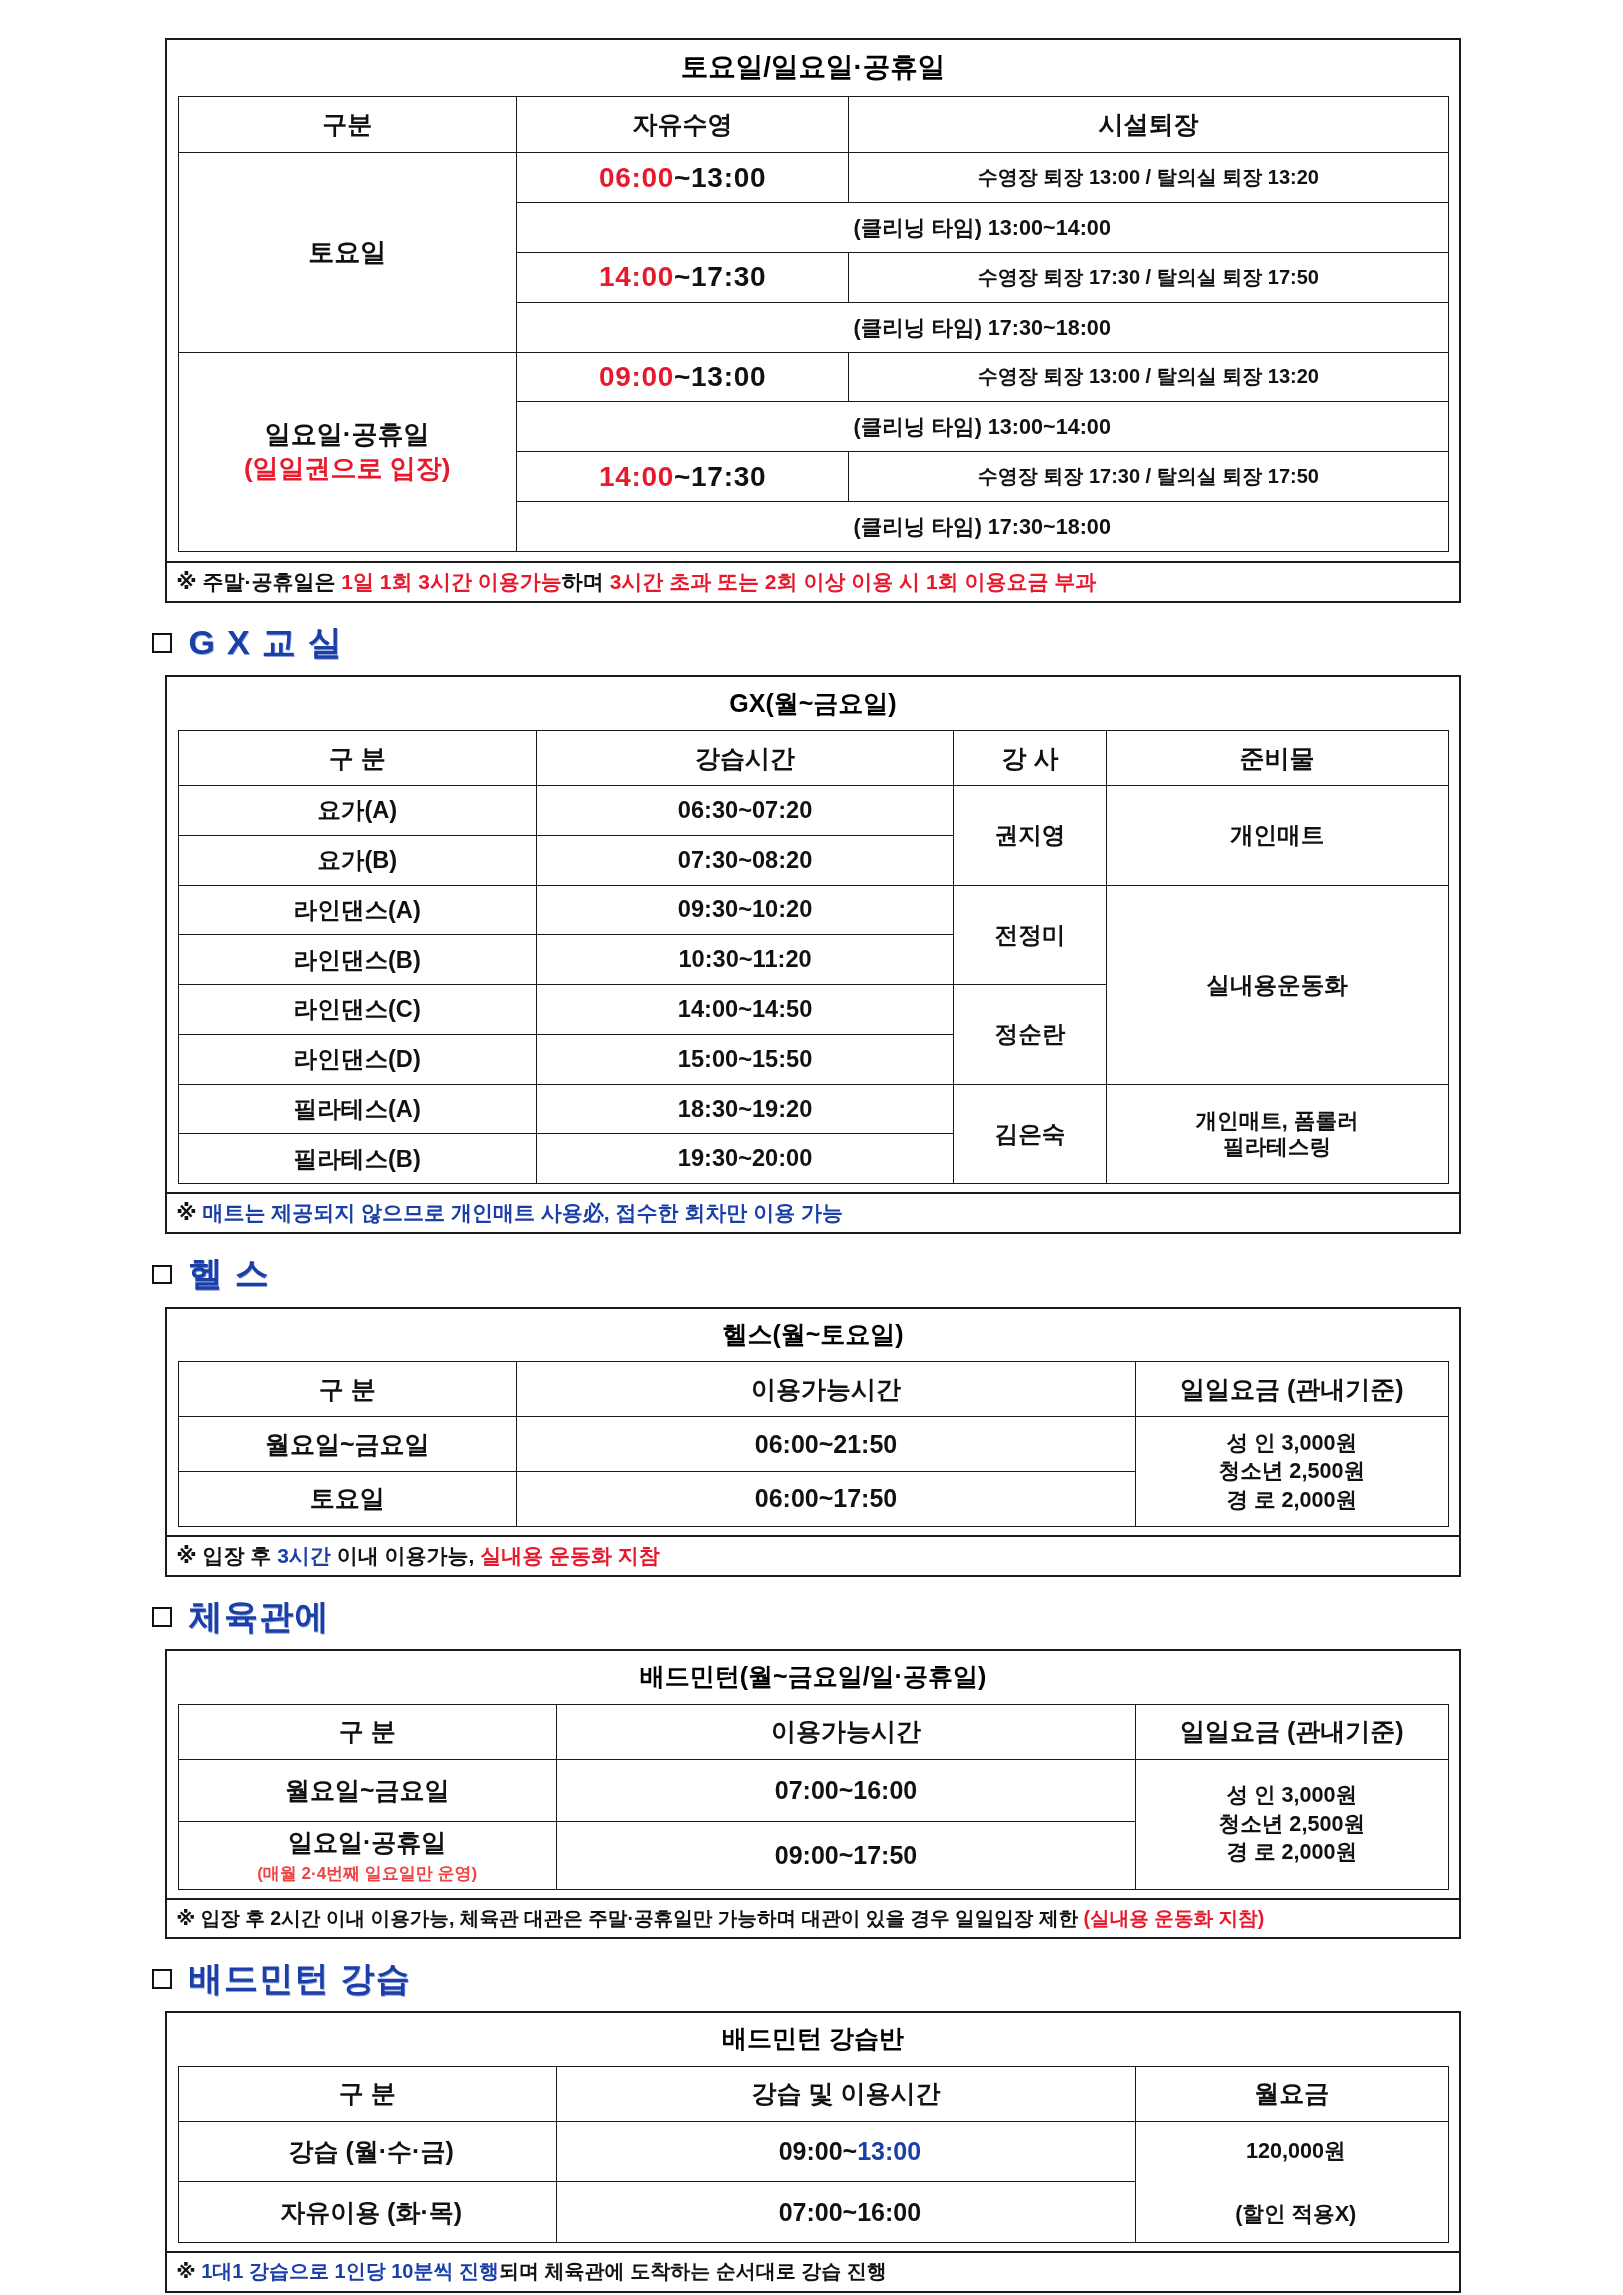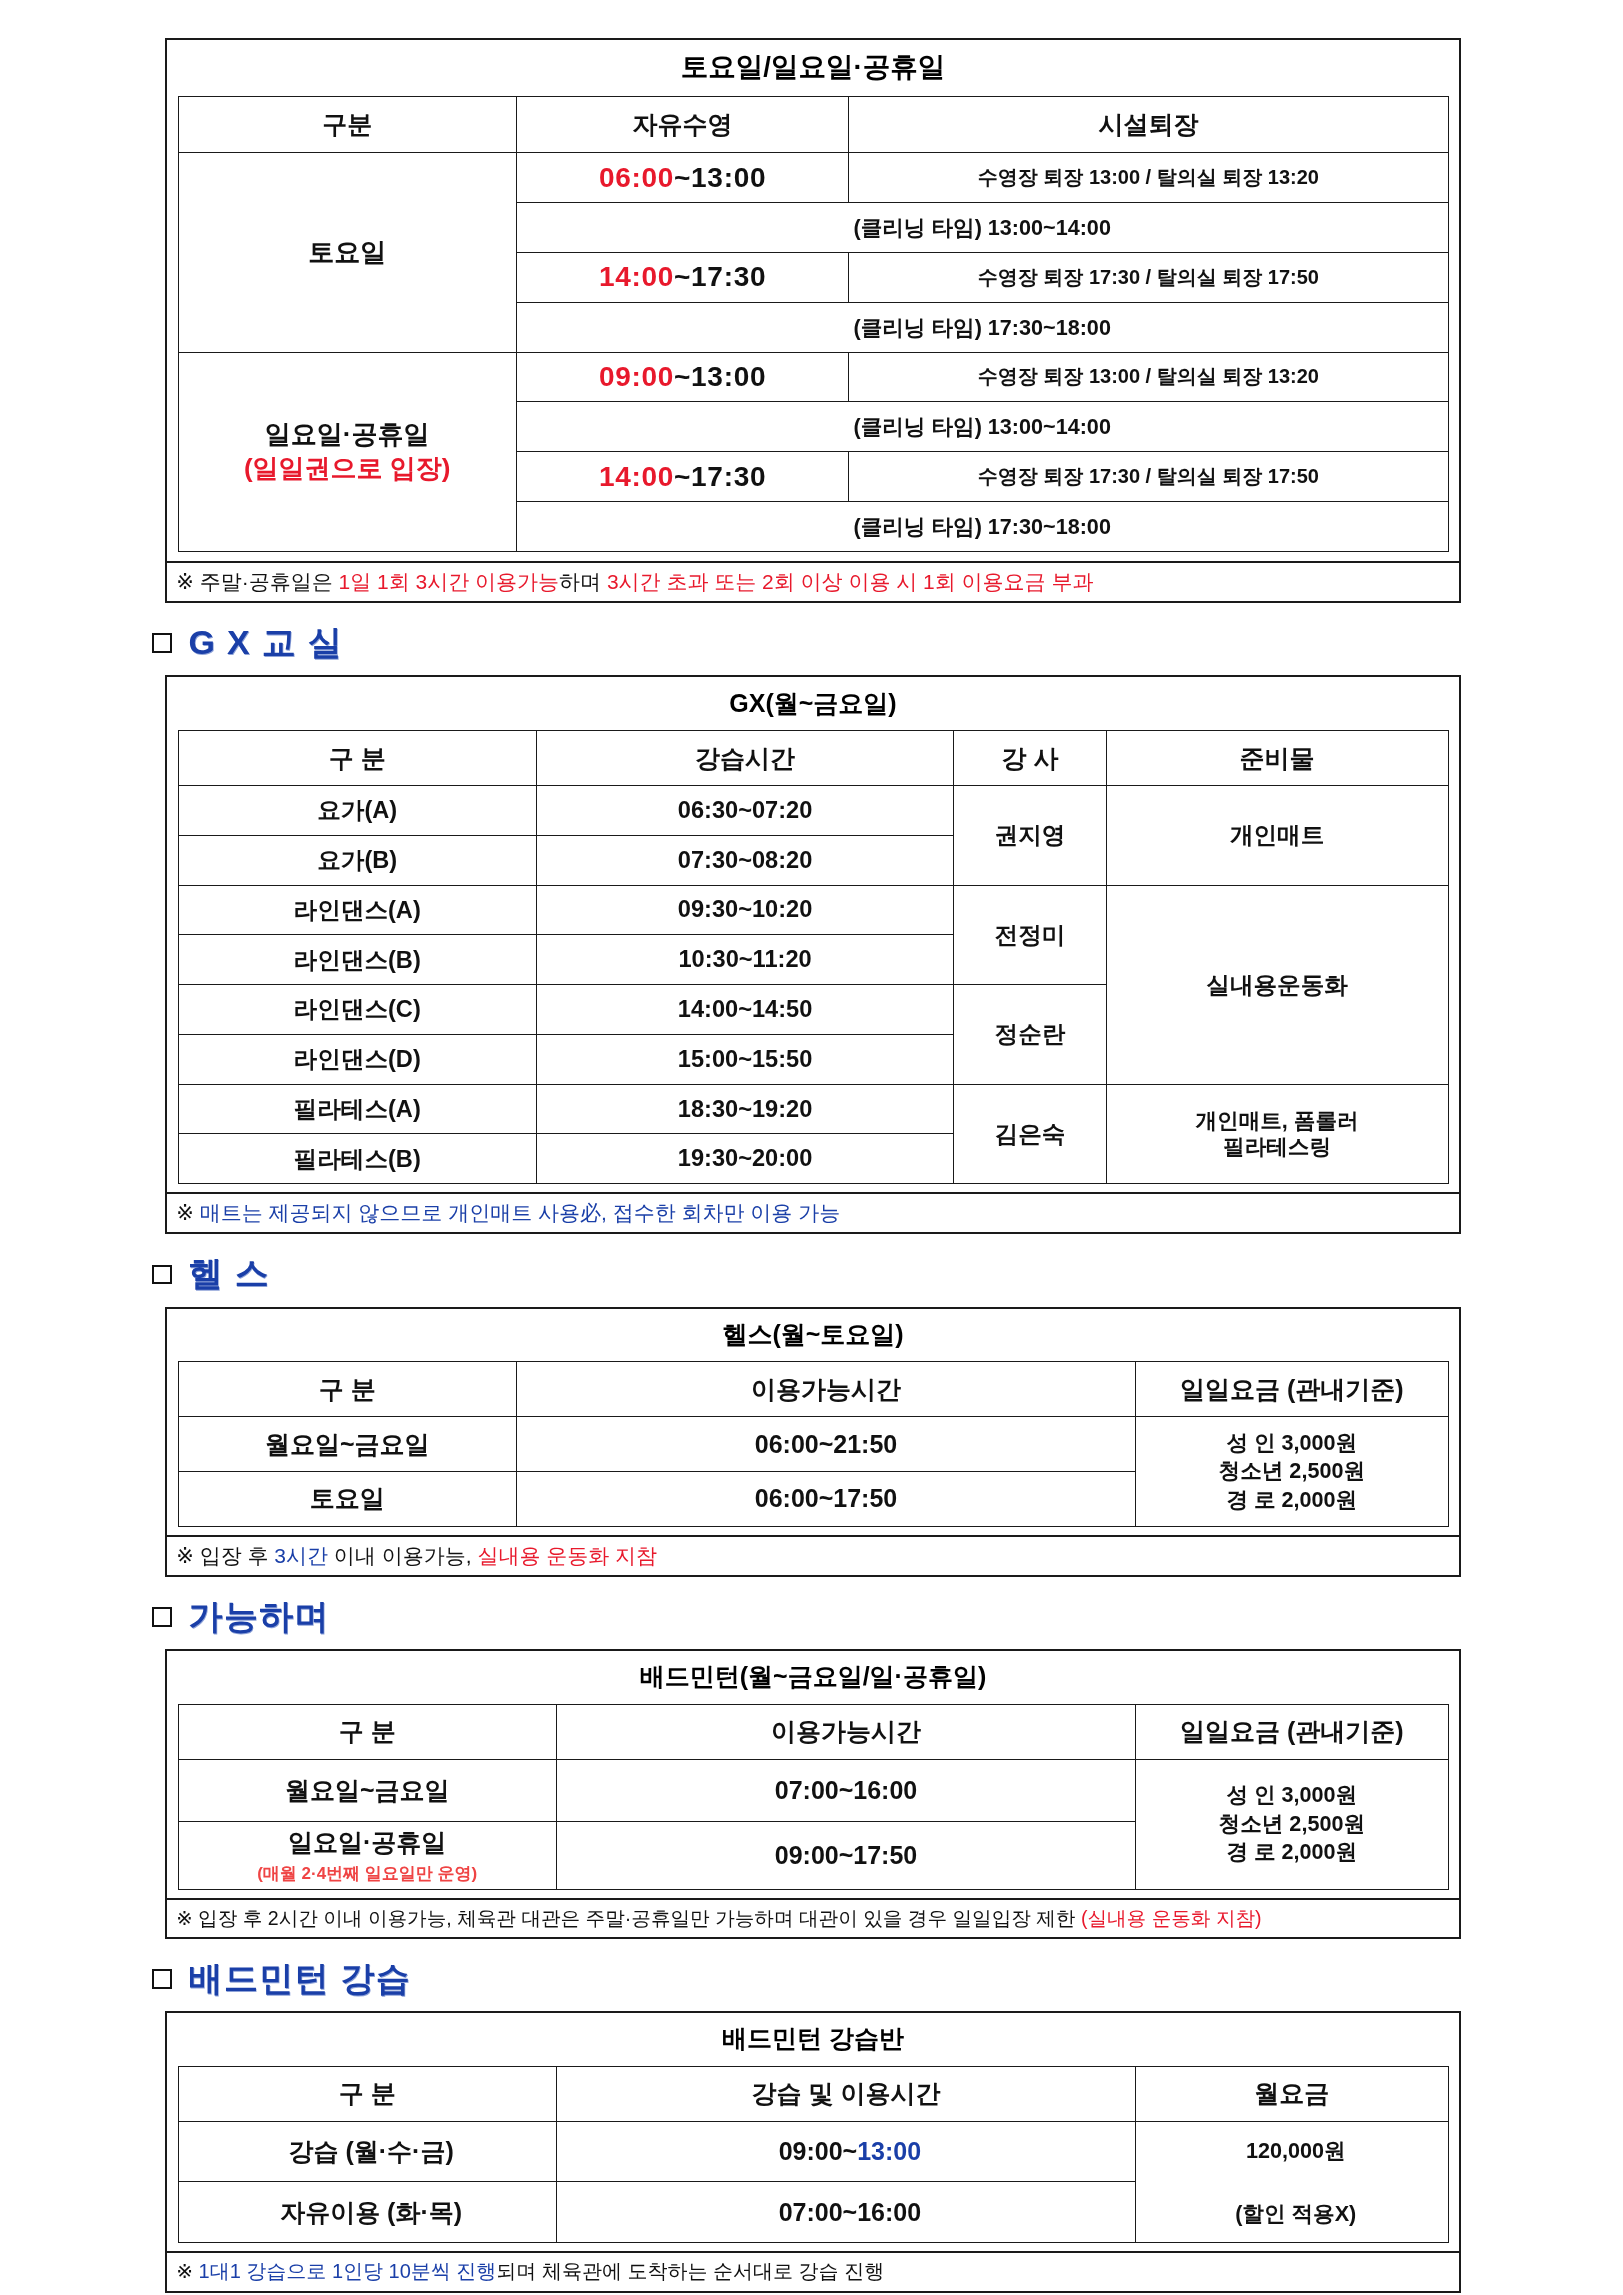--- a/index.html
+++ b/index.html
@@ -40,21 +40,21 @@
     text-align:center;font-weight:bold;
     padding:9.2px 0 10.5px 0;
     border:none;
   }
   thead th{
     background:#e8ecf7;
   }
   .note{
     border-top:2px solid #1a1a1a;
     padding:5.2px 9.2px;
-    font-weight:normal;
+    font-weight:bold;
     text-align:left;
   }
 
   
   .sec-head{
     display:flex;align-items:center;gap:17px;
     margin:17px 0 9.2px 152px;
   }
   .sec-box{
     width:19.6px;height:19.6px;border:2px solid #111;box-sizing:border-box;
@@ -295,21 +295,21 @@
         <span class="blk">입장 후</span>
         <span class="blue">3시간</span>
         <span class="blk">이내 이용가능,</span>
         <span class="red">실내용 운동화 지참</span>
       </div>
     </div>
   </div>
 
   <div class="sec-head">
     <span class="sec-box"></span>
-    <span class="sec-title">가능하며</span>
+    <span class="sec-title">체육관에</span>
   </div>
 
   <div class="block" id="t4-wrap">
     <div class="outer">
       <div class="caption">배드민턴(월~금요일/일·공휴일)</div>
       <div style="padding:0 10.5px 7.9px 10.5px;">
         <table class="grid" id="t4">
           <thead>
             <tr>
               <th class="c-div">구  분</th>

